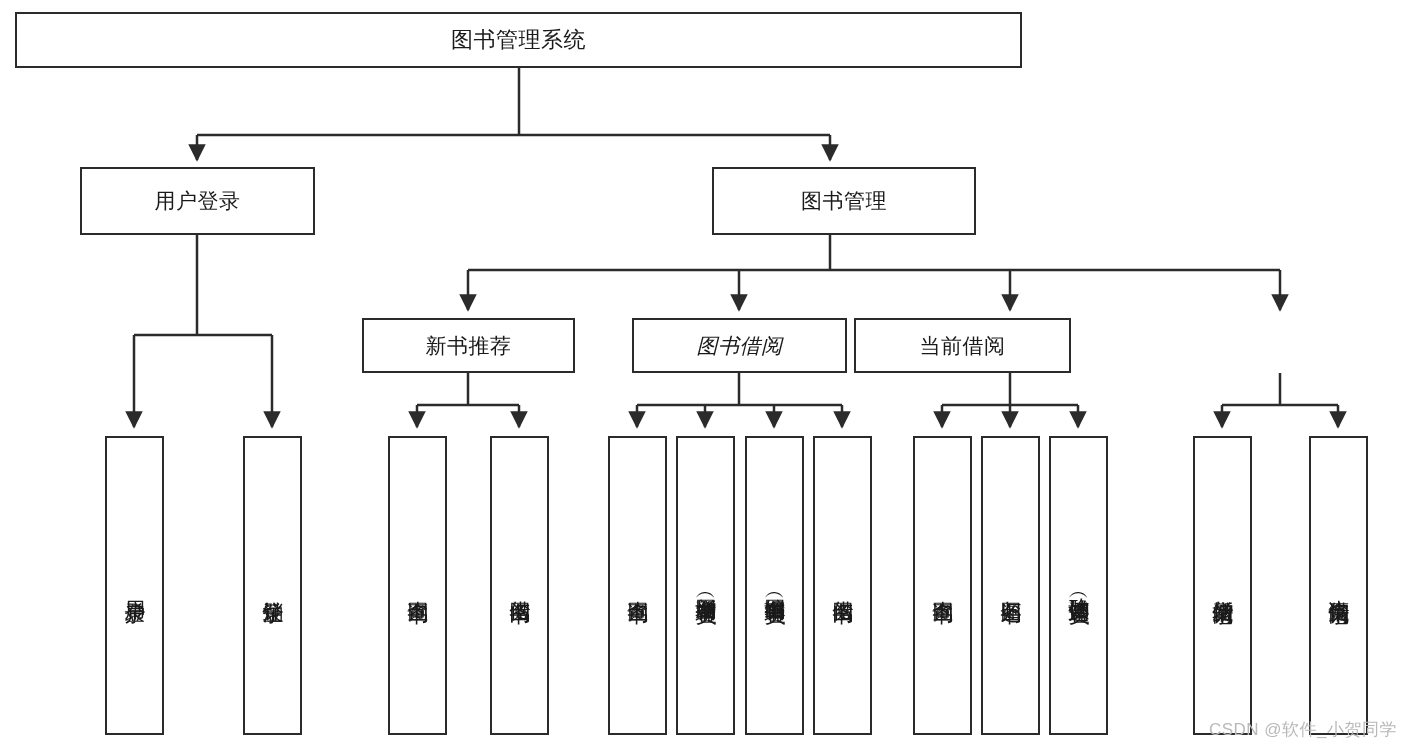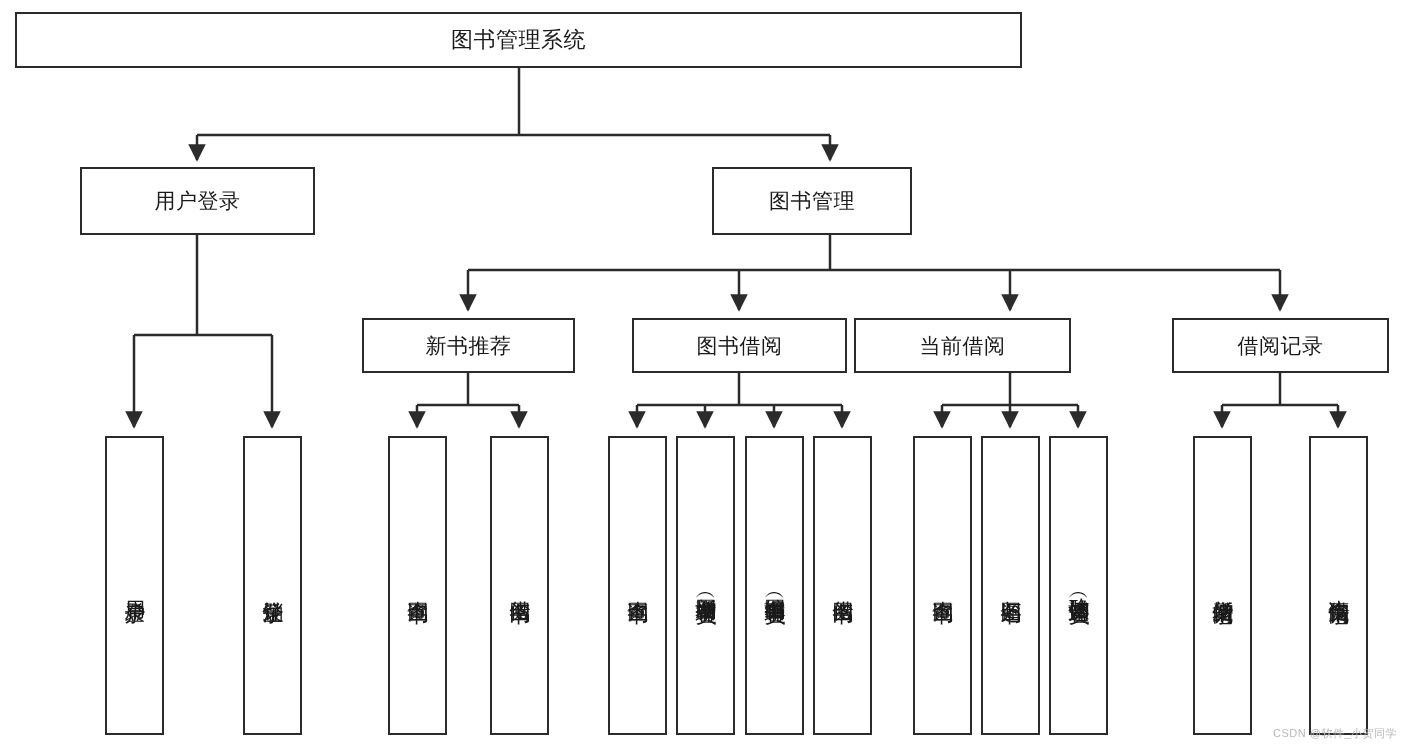--- a/index.html
+++ b/index.html
@@ -58,21 +58,21 @@
     text-orientation: upright;
     line-height: 1.28;
     letter-spacing: 1px;
     white-space: nowrap;
     text-align: center;
   }
   .watermark {
     position: absolute;
     right: 8px;
     bottom: 6px;
-    font-size: 11px;
+    font-size: 17px;
     color: #b9b9b9;
     white-space: nowrap;
     letter-spacing: 0.5px;
     pointer-events: none;
   }
 </style>
 </head>
 <body>
 
 <div id="diagram-root">
@@ -129,36 +129,33 @@
     </g>
   </svg>
 
   <div class="node-box root" style="left:15px; top:12px; width:1007px; height:56px;">
     <span class="node-label-h">图书管理系统</span>
   </div>
 
   <div class="node-box" style="left:80px; top:167px; width:235px; height:68px;">
     <span class="node-label-h">用户登录</span>
   </div>
-  <div class="node-box" style="left:712px; top:167px; width:200px; height:68px;">
+  <div class="node-box" style="left:712px; top:167px; width:264px; height:68px;">
     <span class="node-label-h">图书管理</span>
   </div>
 
   <div class="node-box" style="left:362px; top:318px; width:213px; height:55px;align-items:center;">
     <span class="node-label-h">新书推荐</span>
   </div>
-  <div class="node-box" style="left:632px; top:318px; width:215px; height:55px;">
+  <div class="node-box" style="left:632px; top:318px; width:215px; height:55px;font-style:italic;">
     <span class="node-label-h">图书借阅</span>
   </div>
   <div class="node-box" style="left:854px; top:318px; width:217px; height:55px;">
     <span class="node-label-h">当前借阅</span>
   </div>
-  <div class="node-box" style="left:1172px; top:318px; width:217px; height:55px;">
-    <span class="node-label-h">借阅记录</span>
-  </div>
 
   <div class="node-box leaf" style="left:105px; top:436px; width:59px; height:299px;">
     <span class="node-label-v">用户登录</span>
   </div>
   <div class="node-box leaf" style="left:243px; top:436px; width:59px; height:299px;">
     <span class="node-label-v">注销登录</span>
   </div>
 
   <div class="node-box leaf" style="left:388px; top:436px; width:59px; height:299px;">
     <span class="node-label-v">查询图书</span>

